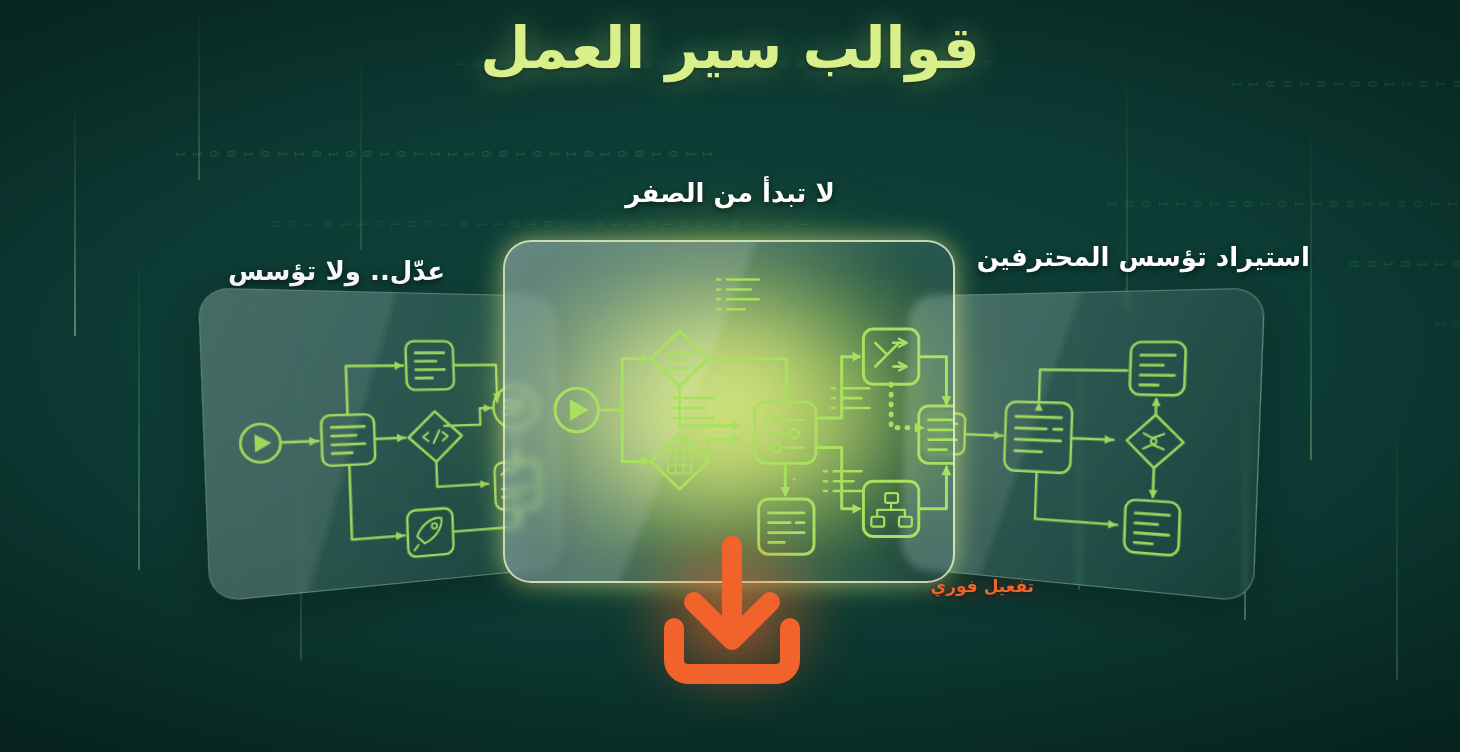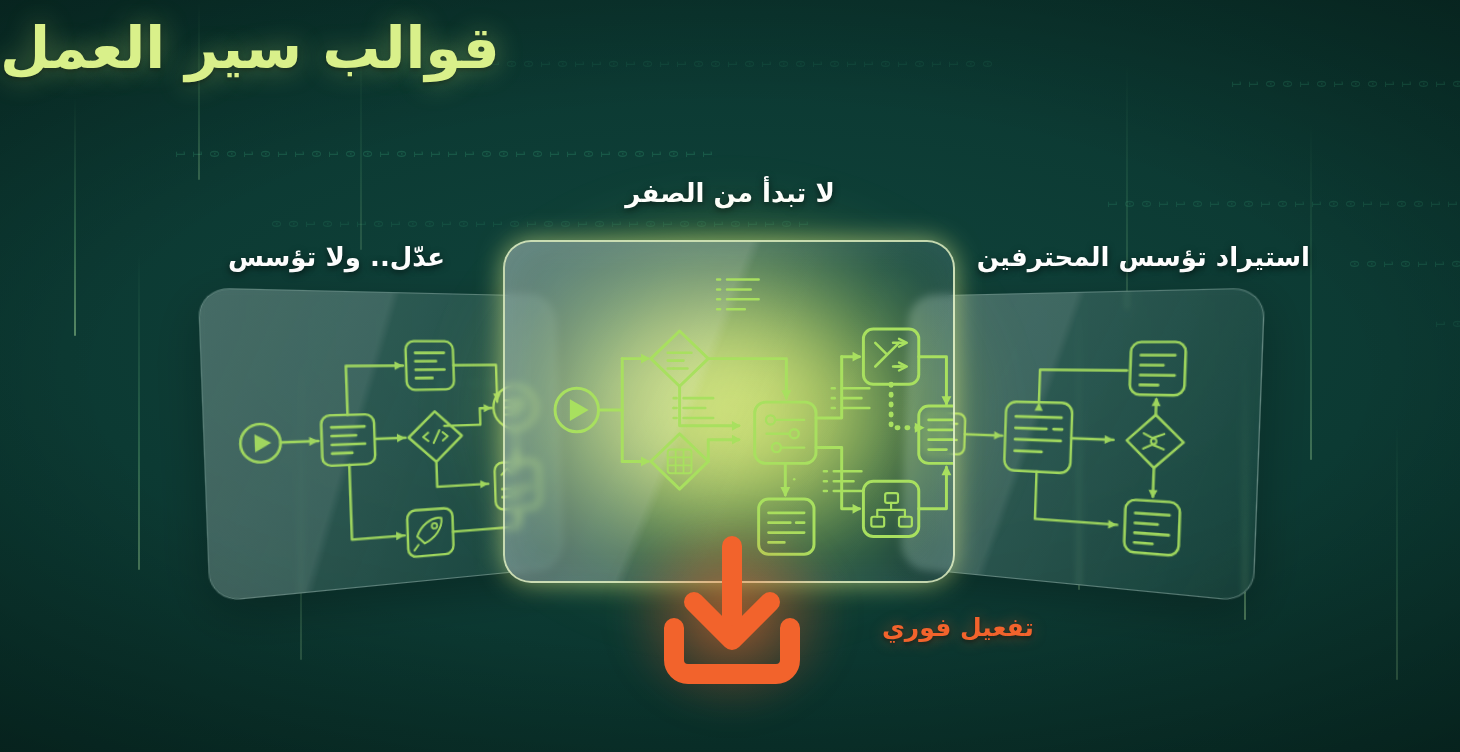--- a/index.html
+++ b/index.html
@@ -27,31 +27,31 @@
     background:linear-gradient(to bottom, rgba(140,230,140,0) 0%, rgba(140,230,150,.55) 60%, rgba(190,245,170,.85) 100%);
     filter:blur(.4px);
   }
   .vignette{
     position:absolute;inset:0;pointer-events:none;
     background:radial-gradient(95% 80% at 50% 50%, rgba(0,0,0,0) 45%, rgba(0,0,0,.40) 100%);
   }
 
   
   .main-title{
-    position:absolute;top:14px;left:0;width:100%;text-align:left;
+    position:absolute;top:14px;left:0;width:100%;text-align:center;
     font-size:58px;font-weight:700;color:#d9f08a;
     text-shadow:0 0 28px rgba(205,240,120,.40),0 2px 4px rgba(0,0,0,.45);
     letter-spacing:0;
   }
   .cap{
     position:absolute;color:#ffffff;font-size:26px;font-weight:600;
     text-shadow:0 2px 7px rgba(0,0,0,.65);white-space:nowrap;
   }
   #cap-top{top:178px;left:0;width:100%;text-align:center;}
-  #cap-left{top:242px;left:228px;text-align:right;}
+  #cap-left{top:256px;left:228px;text-align:right;}
   #cap-right{top:242px;right:150px;}
 
   
   .panel{position:absolute;border-radius:26px;}
   .side{
     width:330px;height:272px;
     background:linear-gradient(115deg, rgba(222,240,236,.17) 0%, rgba(200,228,222,.13) 45%, rgba(150,190,182,.07) 100%);
     border:1.5px solid rgba(222,242,236,.30);
     backdrop-filter:blur(3px);
     box-shadow:0 12px 44px rgba(0,0,0,.28);
@@ -88,22 +88,22 @@
 
   
   .flow{position:absolute;inset:0;width:100%;height:100%;}
 
   
   #download-wrap{position:absolute;left:648px;top:536px;width:168px;height:160px;}
   #dl-glow{position:absolute;left:-26px;top:-20px;width:220px;height:200px;border-radius:50%;
     background:radial-gradient(closest-side, rgba(255,110,45,.62) 0%, rgba(255,95,40,.26) 52%, rgba(255,90,40,0) 100%);
     filter:blur(16px);}
   #dl-caption{
-    position:absolute;left:824px;top:612px;width:210px;
-    color:#f2632c;font-size:25px;font-weight:700;line-height:1.28;
+    position:absolute;left:824px;top:576px;width:210px;
+    color:#f2632c;font-size:17px;font-weight:700;line-height:1.28;
     text-shadow:0 0 16px rgba(242,99,44,.45),0 2px 4px rgba(0,0,0,.5);
   }
 </style>
 </head>
 <body>
 
 <div id="stage">
 
   <div class="rain-layer" id="rain">
       <div class="col" style="left: 172px; top: 150px; opacity: 0.34;">1

